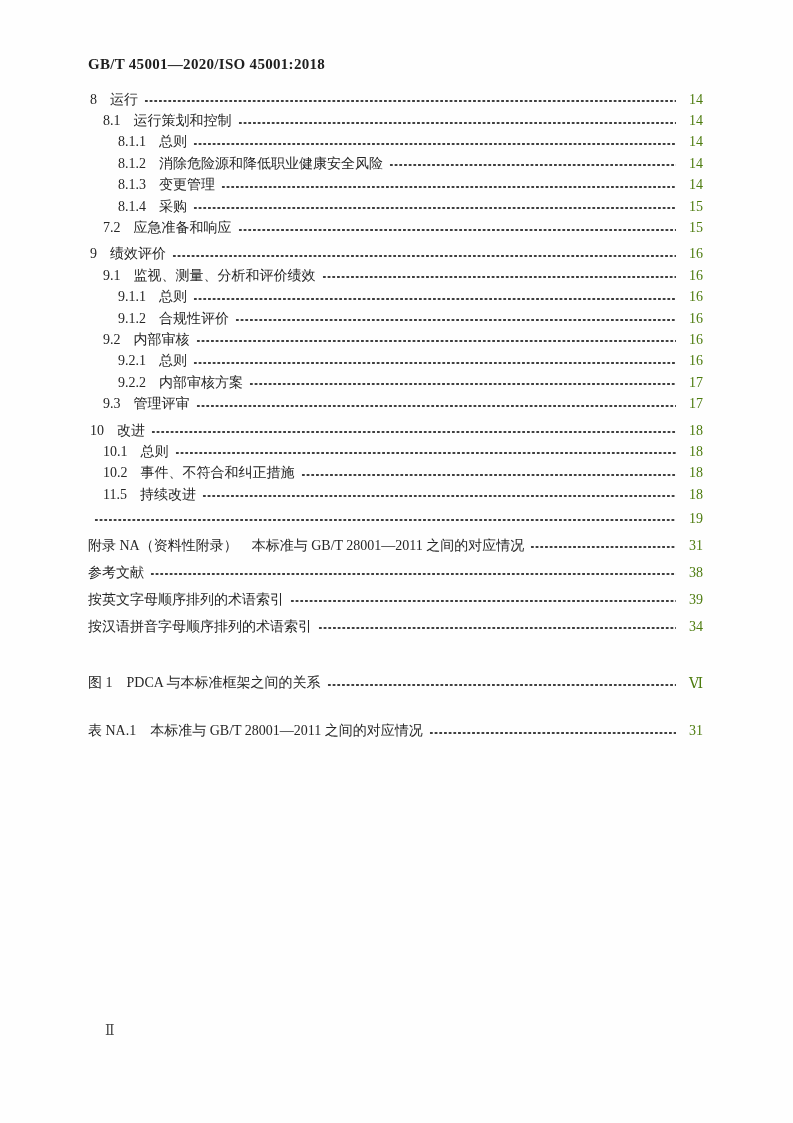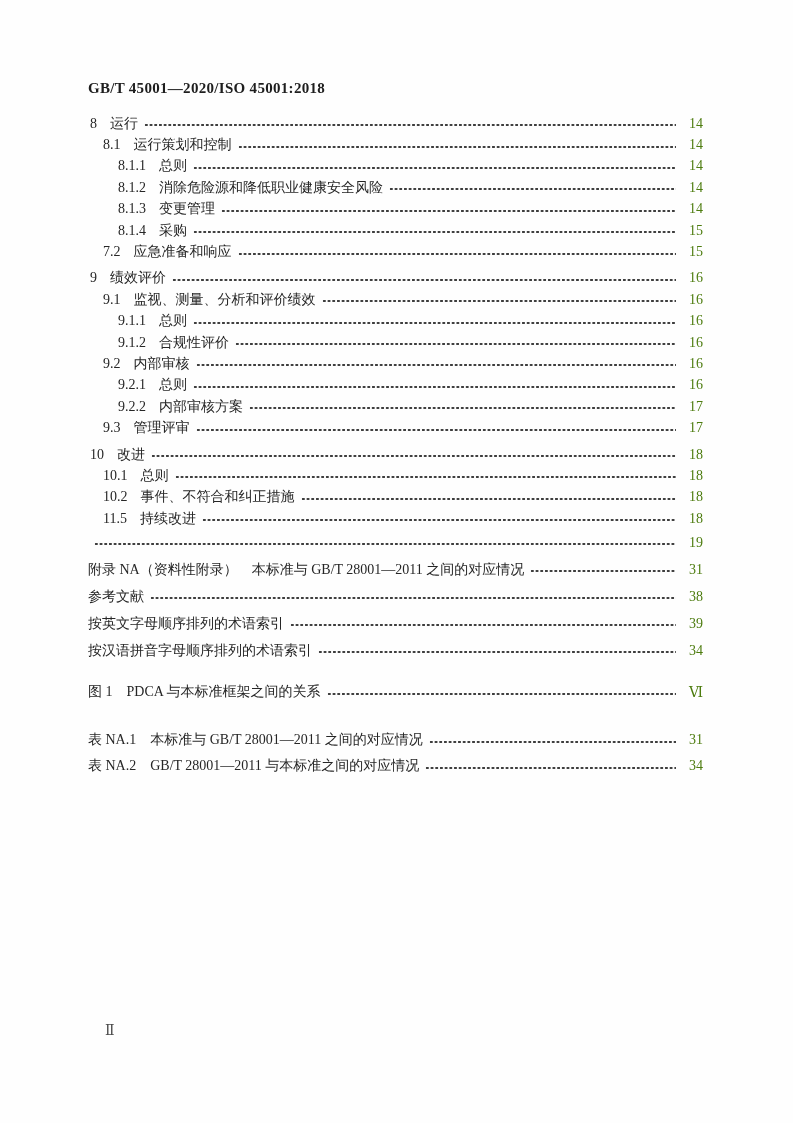--- a/index.html
+++ b/index.html
@@ -7,21 +7,21 @@
     padding: 0;
     background: #f4f4f4;
   }
   .page {
     position: relative;
     width: 793px;
     height: 1123px;
     margin: 0 auto;
     background: #fefefe;
     box-sizing: border-box;
-    padding: 80px 90px 0 88px;
+    padding: 56px 90px 0 88px;
     font-family: "Liberation Serif", "DejaVu Serif", serif;
     color: #262626;
     overflow: hidden;
   }
   .doc-header {
     font-size: 15px;
     font-weight: bold;
     letter-spacing: 0.3px;
     line-height: 16px;
     color: #1e1e1e;
@@ -55,21 +55,21 @@
     flex: 0 0 auto;
     min-width: 20px;
     text-align: right;
     color: #4d7c0f;
   }
   
   .row.l1 { padding-left: 2px;  margin-top: 5px; }
   .row.l2 { padding-left: 15px; font-family: Liberation Serif, serif; }
   .row.l3 { padding-left: 30px; }
   .row.appendix { height: 27px; padding-left: 0; }
-  .row.figure   { height: 26px; padding-left: 0; margin-top: 15px; }
+  .row.figure   { height: 26px; padding-left: 0; margin-top: 30px; }
   .row.table-entry { height: 26px; padding-left: 0; }
   .row.figure + .row.table-entry { margin-top: 22px; }
   .doc-footer {
     position: absolute;
     left: 105px;
     top: 1022px;
     font-size: 14px;
     color: #4a4a4a;
   }
 </style>
@@ -228,22 +228,16 @@
       <span class="title">图 1　PDCA 与本标准框架之间的关系</span>
       <span class="leader"></span>
       <span class="pagenum">Ⅵ</span>
     </div>
       <div class="row table-entry">
 
       <span class="title">表 NA.1　本标准与 GB/T 28001—2011 之间的对应情况</span>
       <span class="leader"></span>
       <span class="pagenum">31</span>
     </div>
-      <div class="row table-entry">
-
-      <span class="title">表 NA.2　GB/T 28001—2011 与本标准之间的对应情况</span>
-      <span class="leader"></span>
-      <span class="pagenum">34</span>
-    </div>
     </div>
 
   <div class="doc-footer">Ⅱ</div>
 </div>
 
 </body></html>

